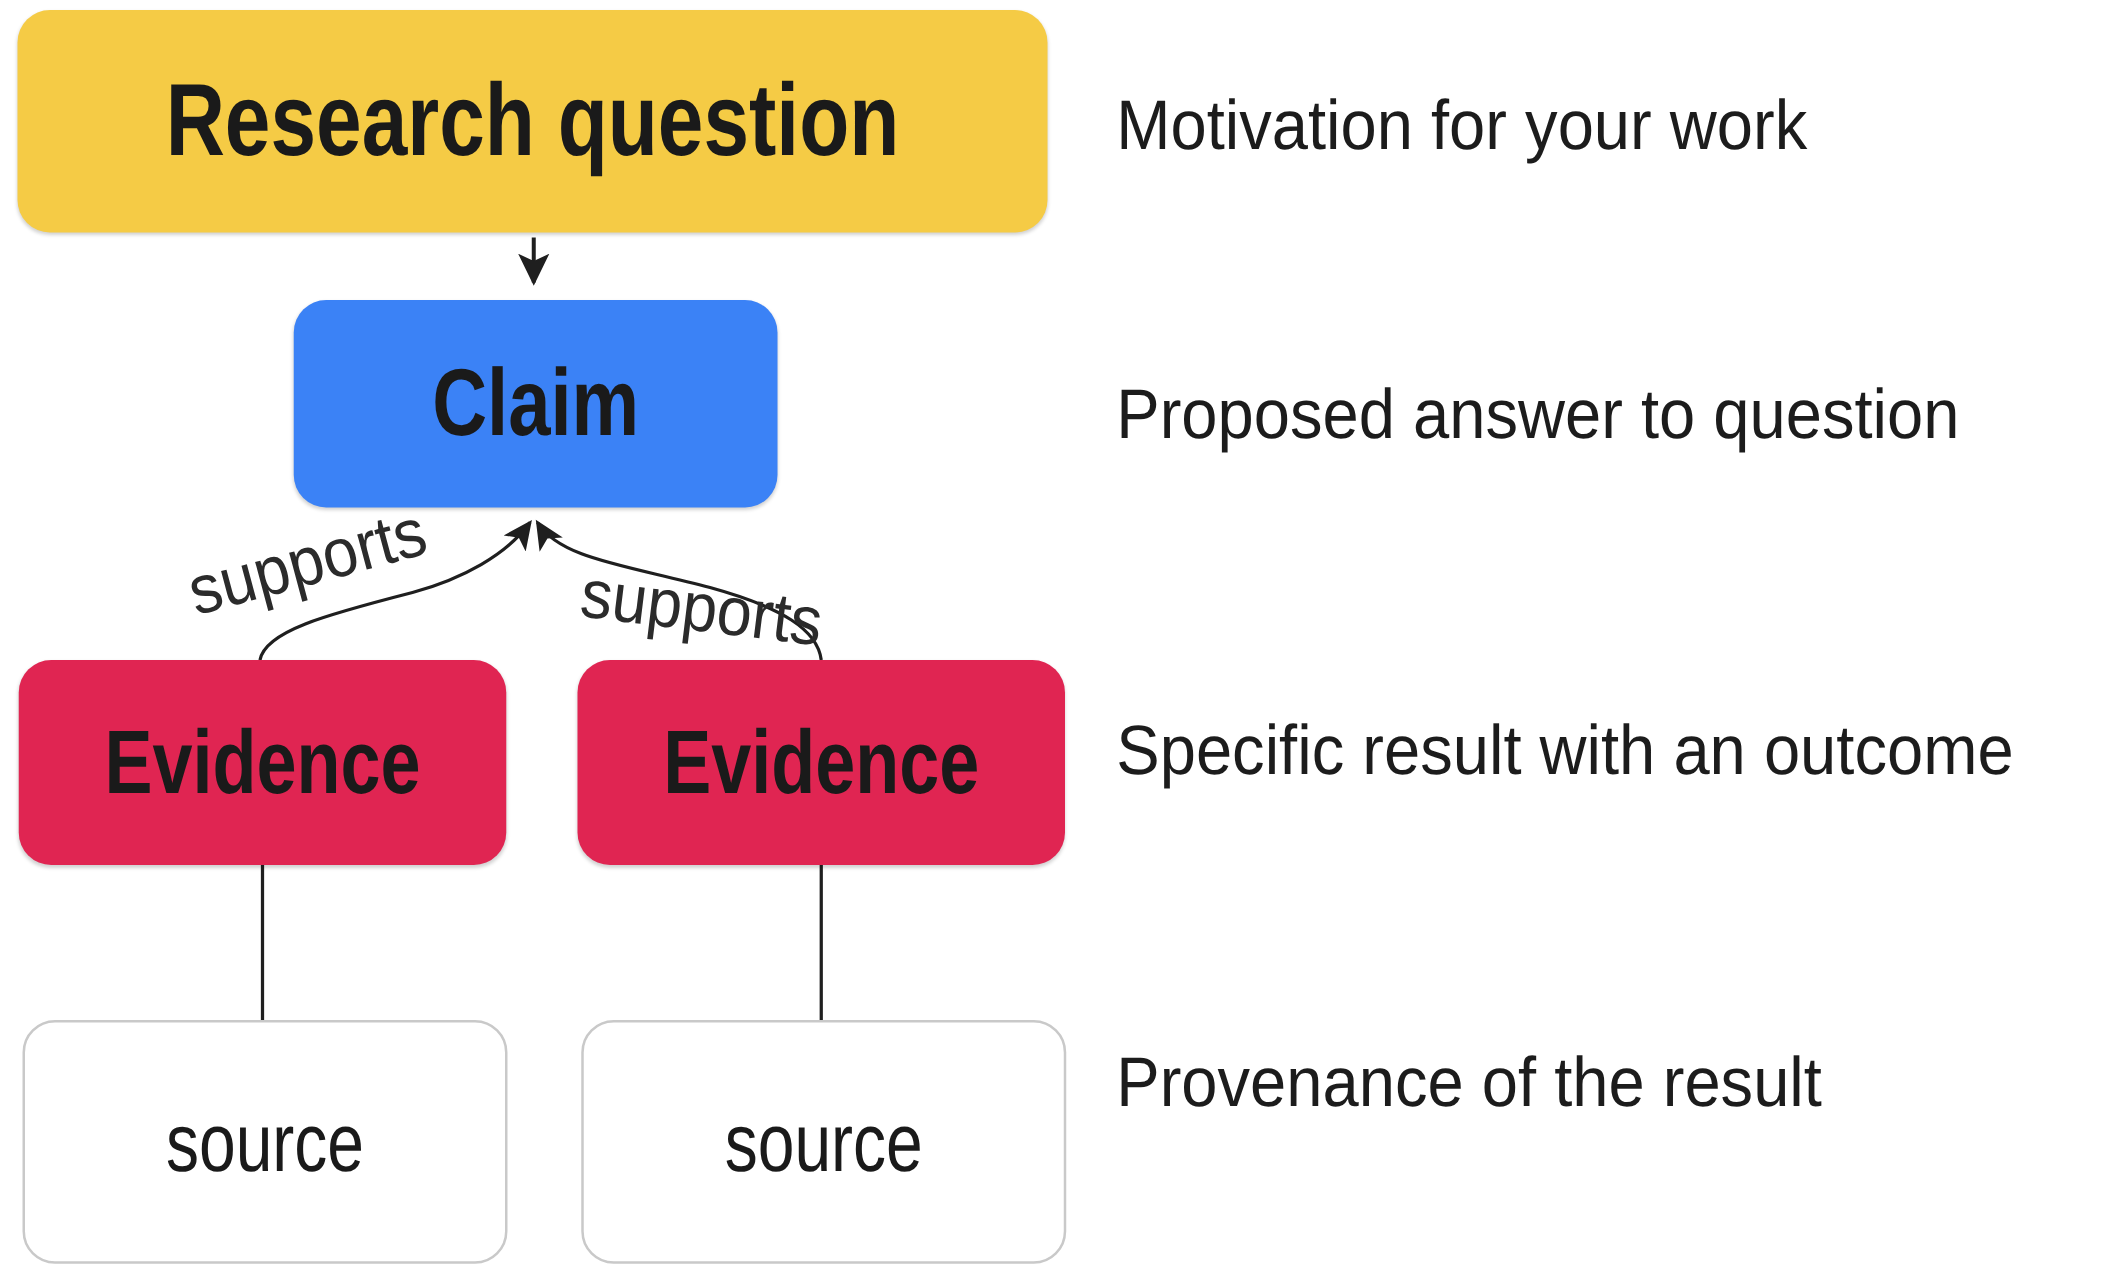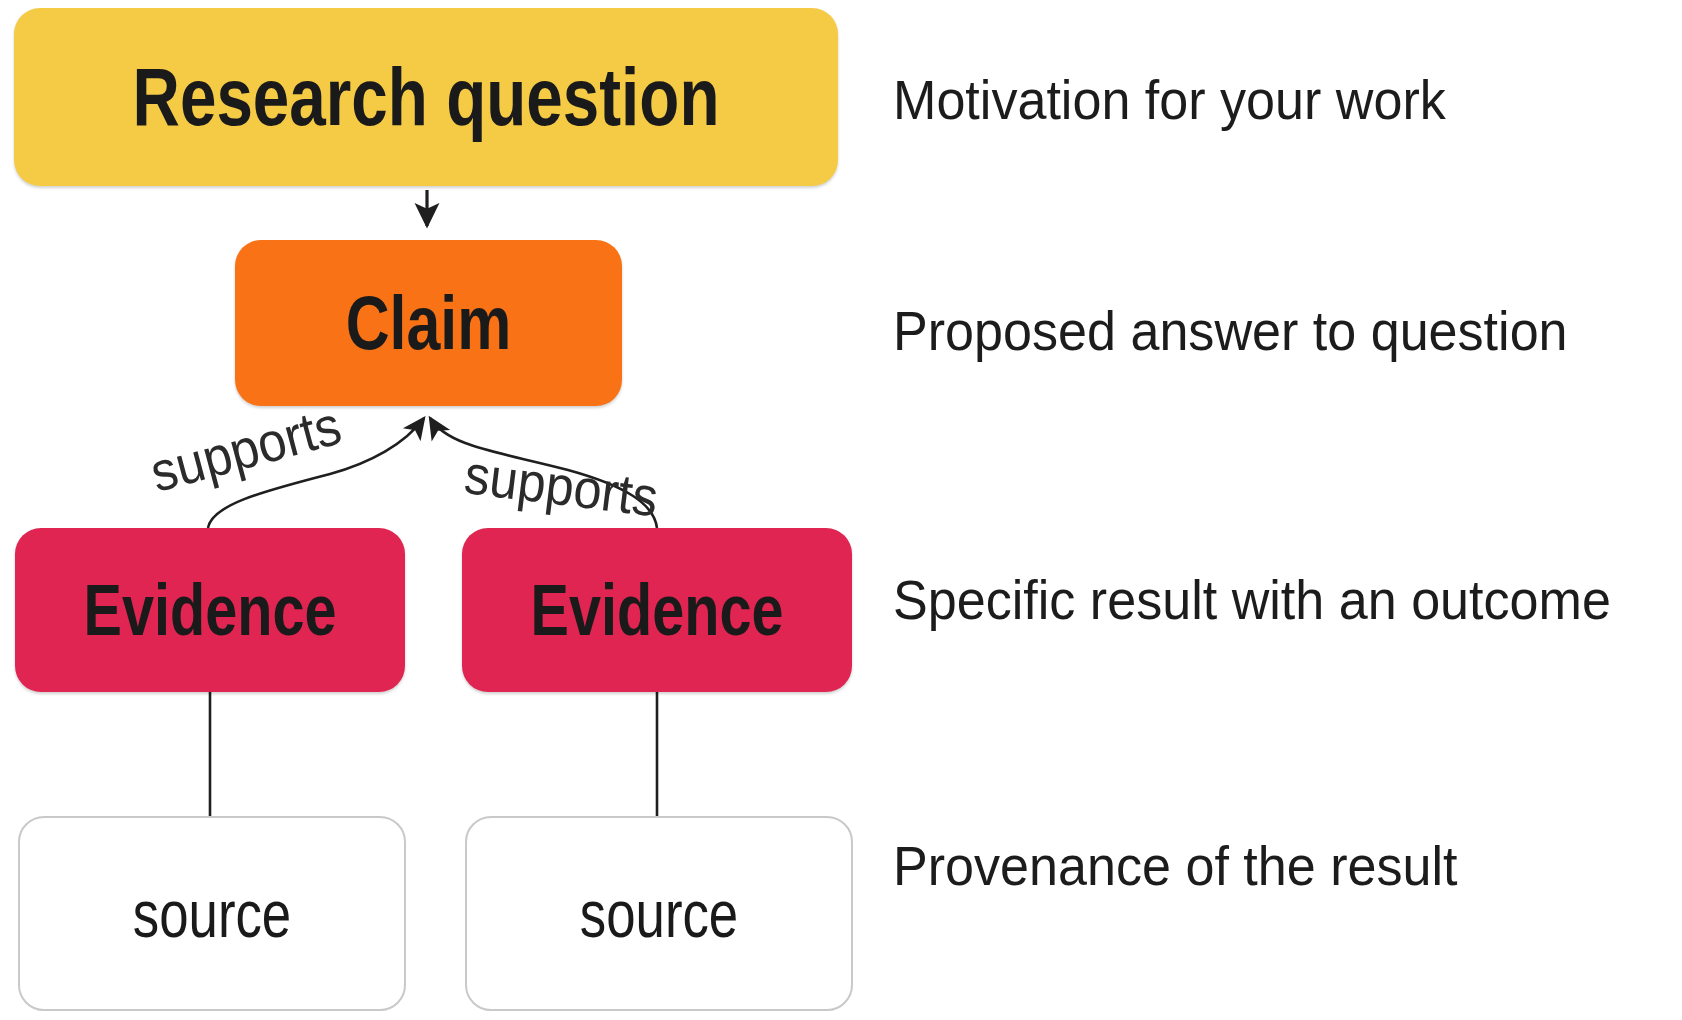--- a/index.html
+++ b/index.html
@@ -44,21 +44,21 @@
   
   #node-question {
     left: 14px;  top: 8px;
     width: 824px; height: 178px;
     background: #F5CB45;
     font-size: 82px;
   }
   #node-claim {
     left: 235px; top: 240px;
     width: 387px; height: 166px;
-    background: #f97316;
+    background: #3b82f6;
     font-size: 76px;
   }
   #node-evidence-1 {
     left: 15px;  top: 528px;
     width: 390px; height: 164px;
     background: #E02552;
     font-size: 72px;
   }
   #node-evidence-2 {
     left: 462px; top: 528px;

